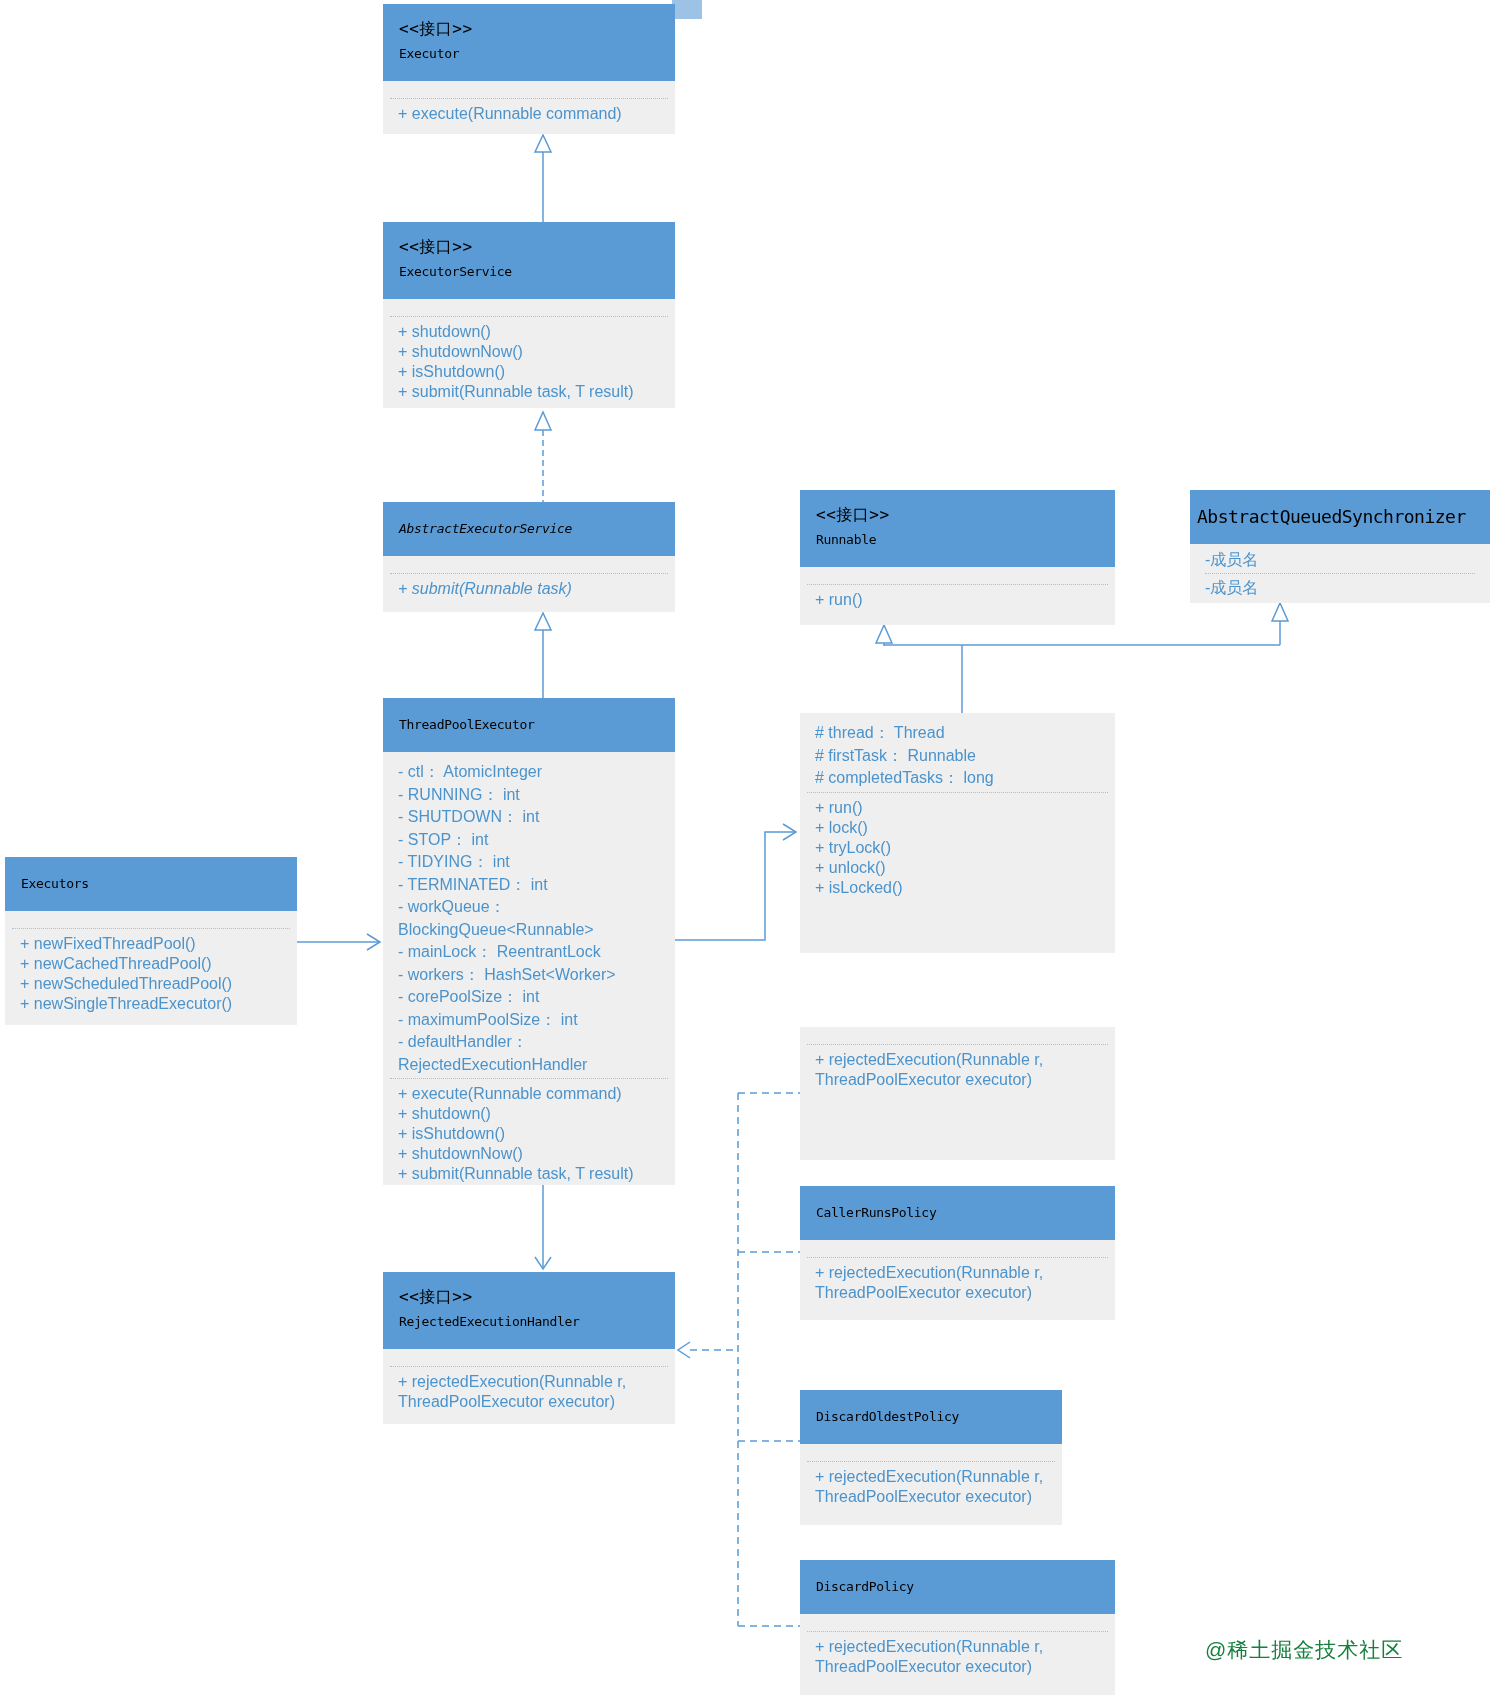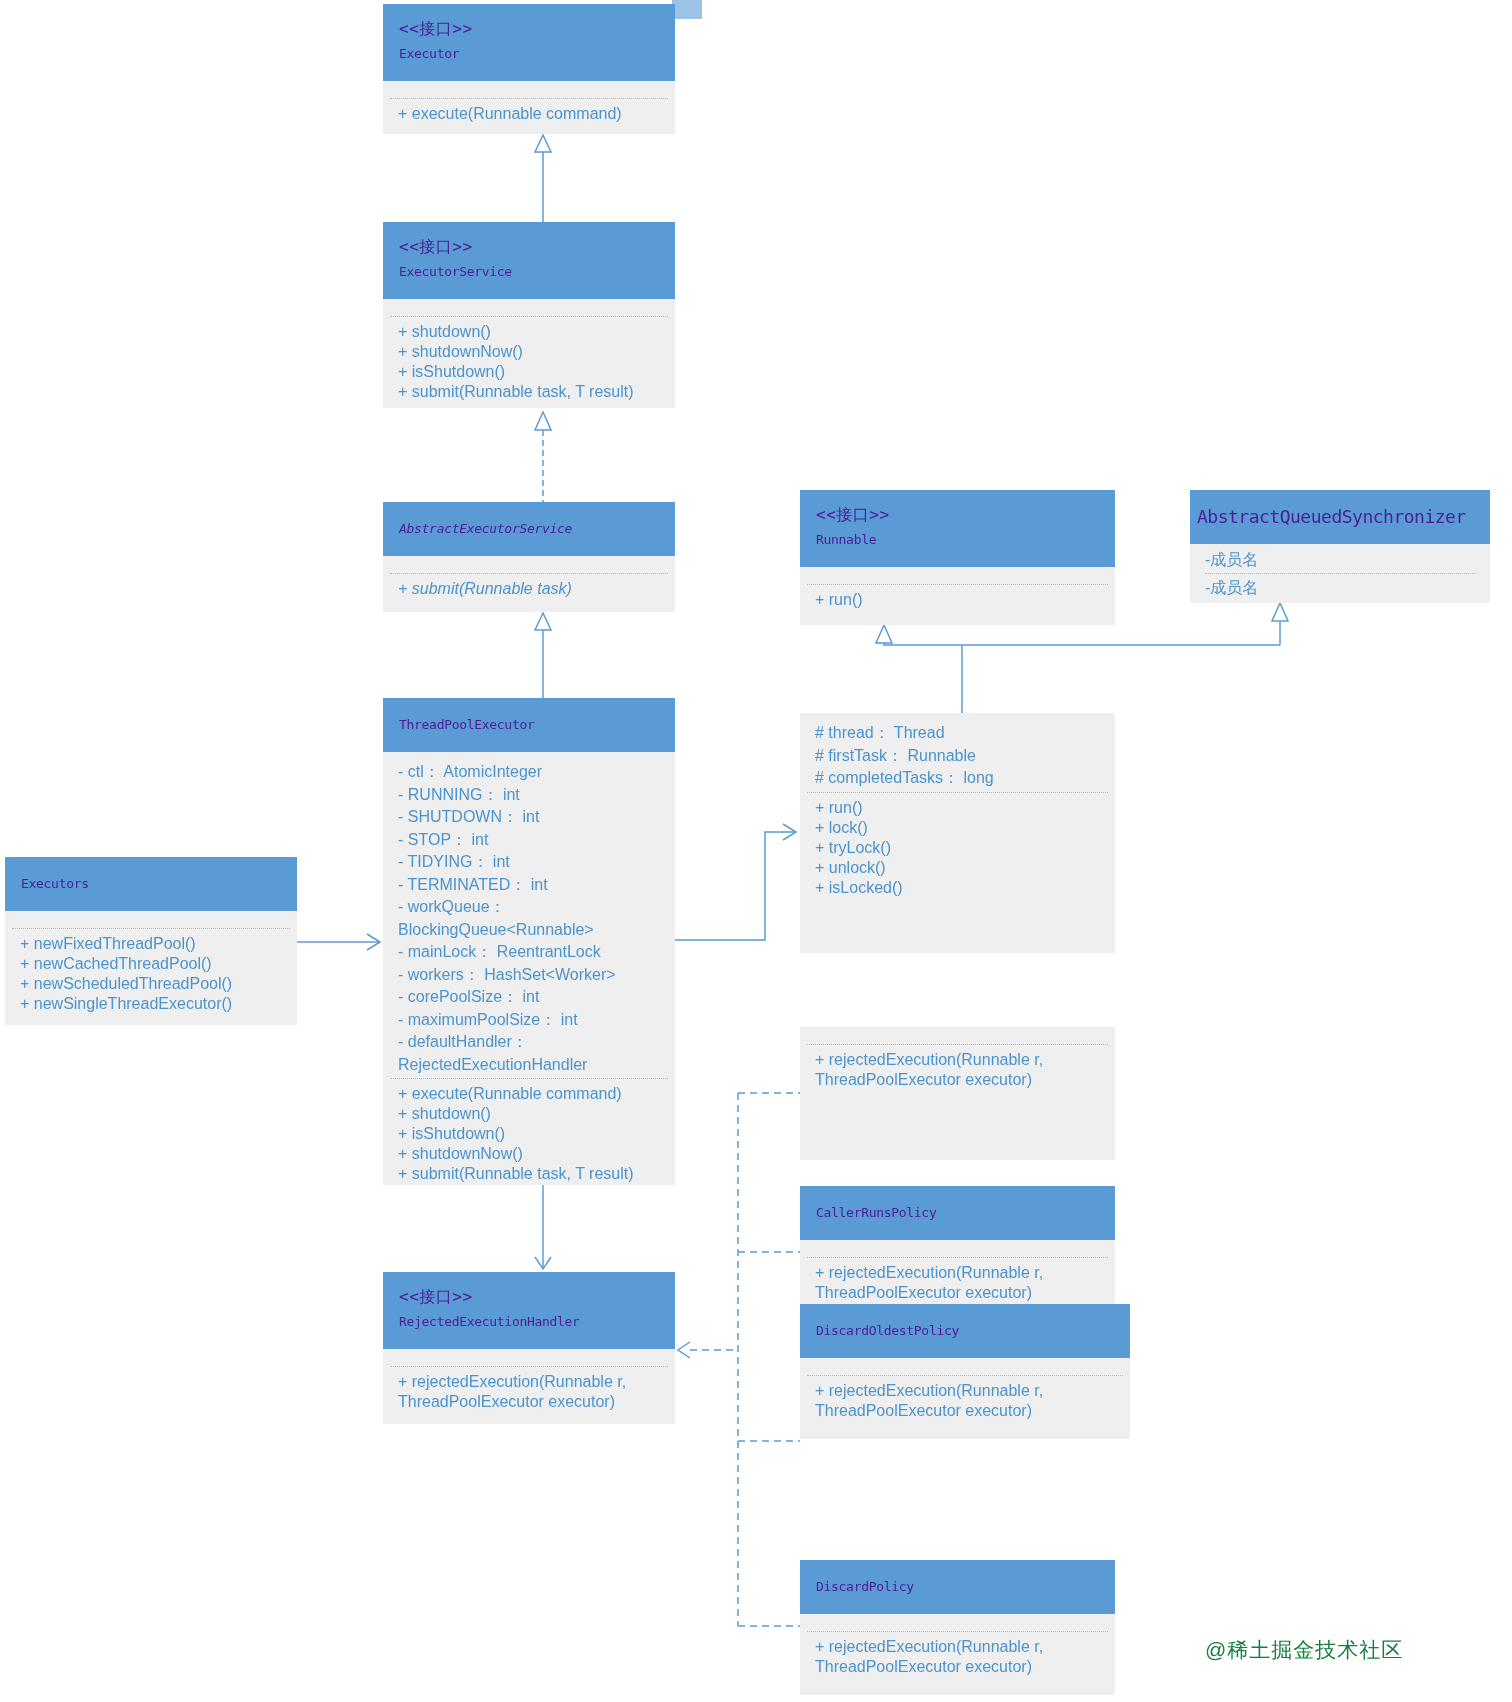--- a/index.html
+++ b/index.html
@@ -1,21 +1,21 @@
 <!DOCTYPE html>
 <html><head>
 <meta charset="utf-8">
 <style>
   *{margin:0;padding:0;box-sizing:border-box}
   html,body{background:#ffffff}
   body{width:1512px;height:1702px;position:relative;overflow:hidden;
        font-family:"Liberation Sans",sans-serif;}
   svg.connectors{position:absolute;left:0;top:0;z-index:1;pointer-events:none}
   .uml-box{position:absolute;z-index:2;display:flex;flex-direction:column;font-size:16px;}
-  .uml-header{background:#5b9bd5;color:#4c1d95;padding:4px 16px;display:flex;flex-direction:column;
+  .uml-header{background:#5b9bd5;color:#000000;padding:4px 16px;display:flex;flex-direction:column;
               justify-content:center;gap:5px;flex:0 0 auto;
               font-family:"DejaVu Sans Mono","Liberation Mono",monospace;}
   .two-line .uml-header{height:77px}
   .one-line .uml-header{height:54px}
   .uml-header .stereotype{font-size:16px;letter-spacing:.5px;line-height:18px}
   .uml-header .class-name{font-size:13px;letter-spacing:-.3px;line-height:22px;white-space:nowrap}
   .italic .class-name{font-style:italic}
   .italic .members .member-line{font-style:italic}
   .aqs .uml-header{padding:4px 7px}
   .aqs .class-name{font-size:18px;letter-spacing:-.5px}
@@ -255,21 +255,21 @@
   </div>
   <div class="uml-body">
     <div class="spacer"></div>
     <div class="divider"></div>
     <div class="members">
         <div class="member-line">+ rejectedExecution(Runnable r, ThreadPoolExecutor executor)</div>
       </div>
   </div>
 </div>
 
-<div class="uml-box one-line" style="left:800px;top:1304px;width:330px;height:135px">
+<div class="uml-box one-line" style="left:800px;top:1390px;width:262px;height:135px">
   <div class="uml-header">
     <div class="class-name">DiscardOldestPolicy</div>
   </div>
   <div class="uml-body">
     <div class="spacer"></div>
     <div class="divider"></div>
     <div class="members">
         <div class="member-line">+ rejectedExecution(Runnable r, ThreadPoolExecutor executor)</div>
       </div>
   </div>

